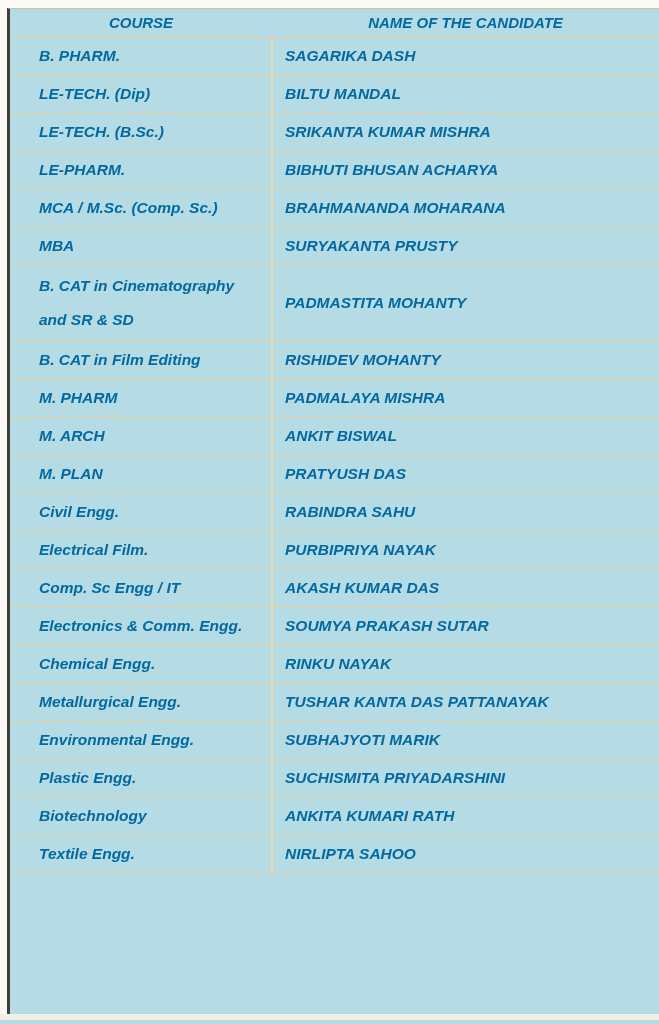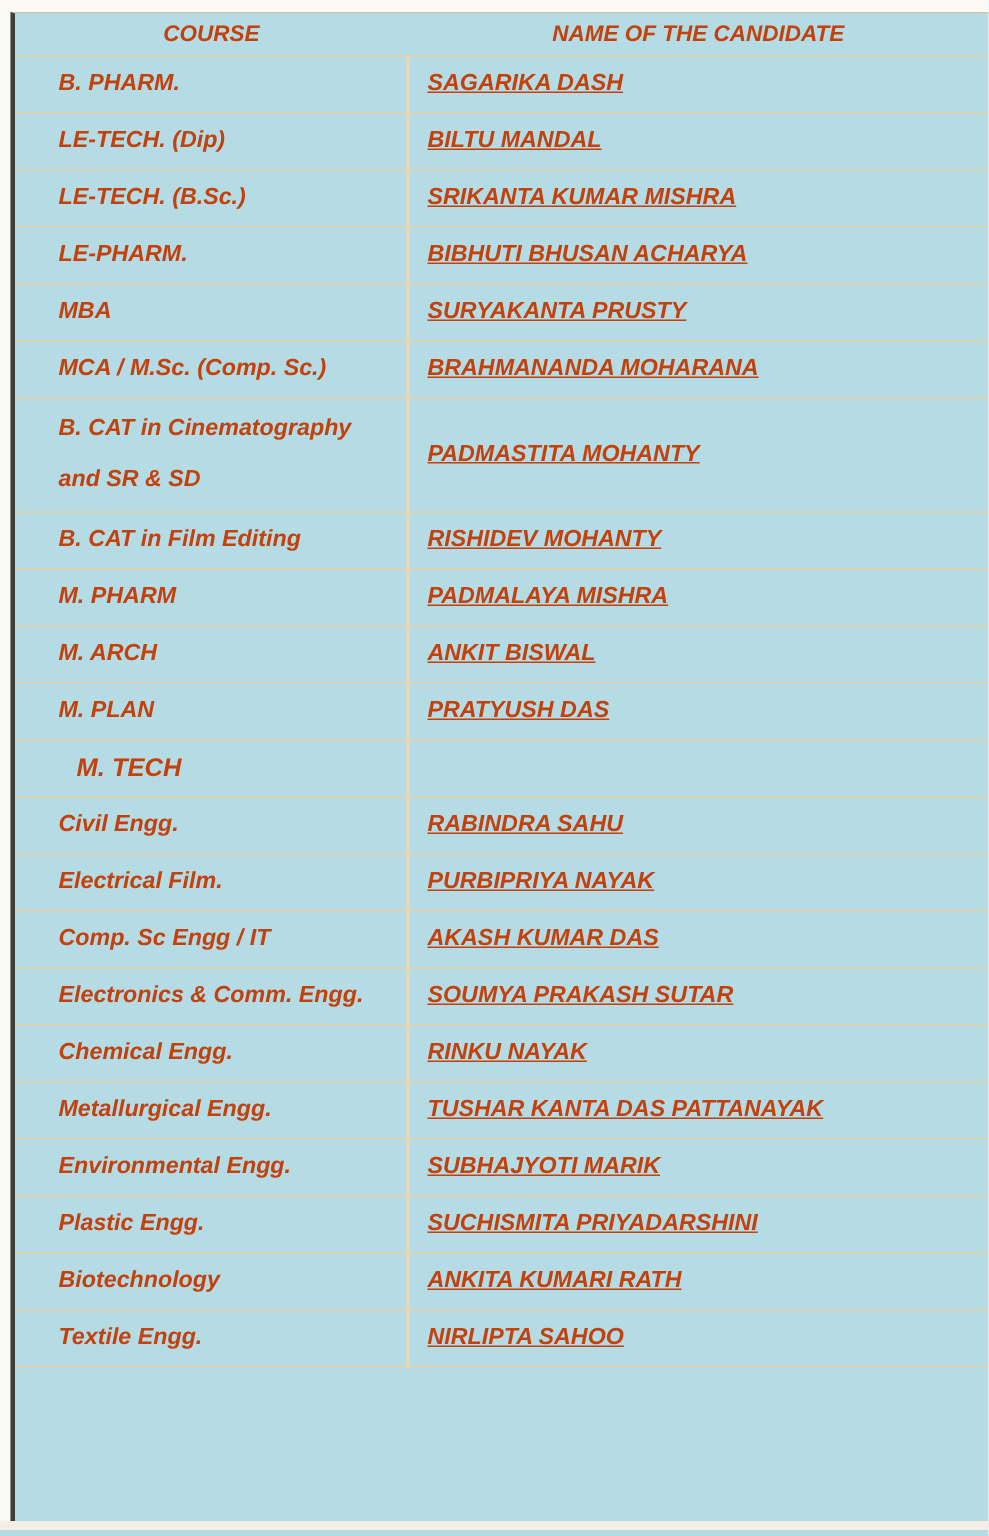--- a/index.html
+++ b/index.html
@@ -29,21 +29,21 @@
   }
   table.cand-table {
     width: 100%;
     border-collapse: collapse;
     table-layout: fixed;
   }
   col.c-course { width: 262px; }
   .cand-table th, .cand-table td {
     background: #b5dbe4;
     border-bottom: 1px solid #e7d2a6;
-    color: #c2410c;
+    color: #0369a1;
     font-weight: 700;
     font-style: italic;
     vertical-align: middle;
     box-sizing: border-box;
   }
   .cand-table th {
     height: 28px;
     font-size: 15px;
     text-align: center;
     padding: 0;
@@ -54,21 +54,20 @@
     margin-left: 44px;
   }
   td.course-cell {
     padding-left: 29px;
     padding-right: 6px;
     border-right: 2px solid #ecd6ac;
   }
   td.candidate-cell {
     padding-left: 12px;
     padding-right: 16px;
-    text-decoration: underline;
   }
   .course-cell span { white-space: pre-line; }
   tr.tall-row td { height: 76px; }
   tr.tall-row td.course-cell span { line-height: 34px; }
   tr.section-row td.course-cell {
     padding-left: 41px;
     font-size: 17px;
   }
   .bottom-strip {
     position: absolute;
@@ -114,26 +113,26 @@
   </tr>
           <tr>
     <td class="course-cell"><span>LE-TECH. (B.Sc.)</span></td>
     <td class="candidate-cell"><span>SRIKANTA KUMAR MISHRA</span></td>
   </tr>
           <tr>
     <td class="course-cell"><span>LE-PHARM.</span></td>
     <td class="candidate-cell"><span>BIBHUTI BHUSAN ACHARYA</span></td>
   </tr>
           <tr>
+    <td class="course-cell"><span>MCA / M.Sc. (Comp. Sc.)</span></td>
+    <td class="candidate-cell"><span>BRAHMANANDA MOHARANA</span></td>
+  </tr>
+          <tr>
     <td class="course-cell"><span>MBA</span></td>
     <td class="candidate-cell"><span>SURYAKANTA PRUSTY</span></td>
-  </tr>
-          <tr>
-    <td class="course-cell"><span>MCA / M.Sc. (Comp. Sc.)</span></td>
-    <td class="candidate-cell"><span>BRAHMANANDA MOHARANA</span></td>
   </tr>
           <tr class="tall-row">
     <td class="course-cell"><span>B. CAT in Cinematography
 and SR &amp; SD</span></td>
     <td class="candidate-cell"><span>PADMASTITA MOHANTY</span></td>
   </tr>
           <tr>
     <td class="course-cell"><span>B. CAT in Film Editing</span></td>
     <td class="candidate-cell"><span>RISHIDEV MOHANTY</span></td>
   </tr>
@@ -141,24 +140,20 @@
     <td class="course-cell"><span>M. PHARM</span></td>
     <td class="candidate-cell"><span>PADMALAYA MISHRA</span></td>
   </tr>
           <tr>
     <td class="course-cell"><span>M. ARCH</span></td>
     <td class="candidate-cell"><span>ANKIT BISWAL</span></td>
   </tr>
           <tr>
     <td class="course-cell"><span>M. PLAN</span></td>
     <td class="candidate-cell"><span>PRATYUSH DAS</span></td>
-  </tr>
-          <tr class="section-row">
-    <td class="course-cell"><span>M. TECH</span></td>
-    <td class="candidate-cell"><span></span></td>
   </tr>
           <tr>
     <td class="course-cell"><span>Civil Engg.</span></td>
     <td class="candidate-cell"><span>RABINDRA SAHU</span></td>
   </tr>
           <tr>
     <td class="course-cell"><span>Electrical Film.</span></td>
     <td class="candidate-cell"><span>PURBIPRIYA NAYAK</span></td>
   </tr>
           <tr>

